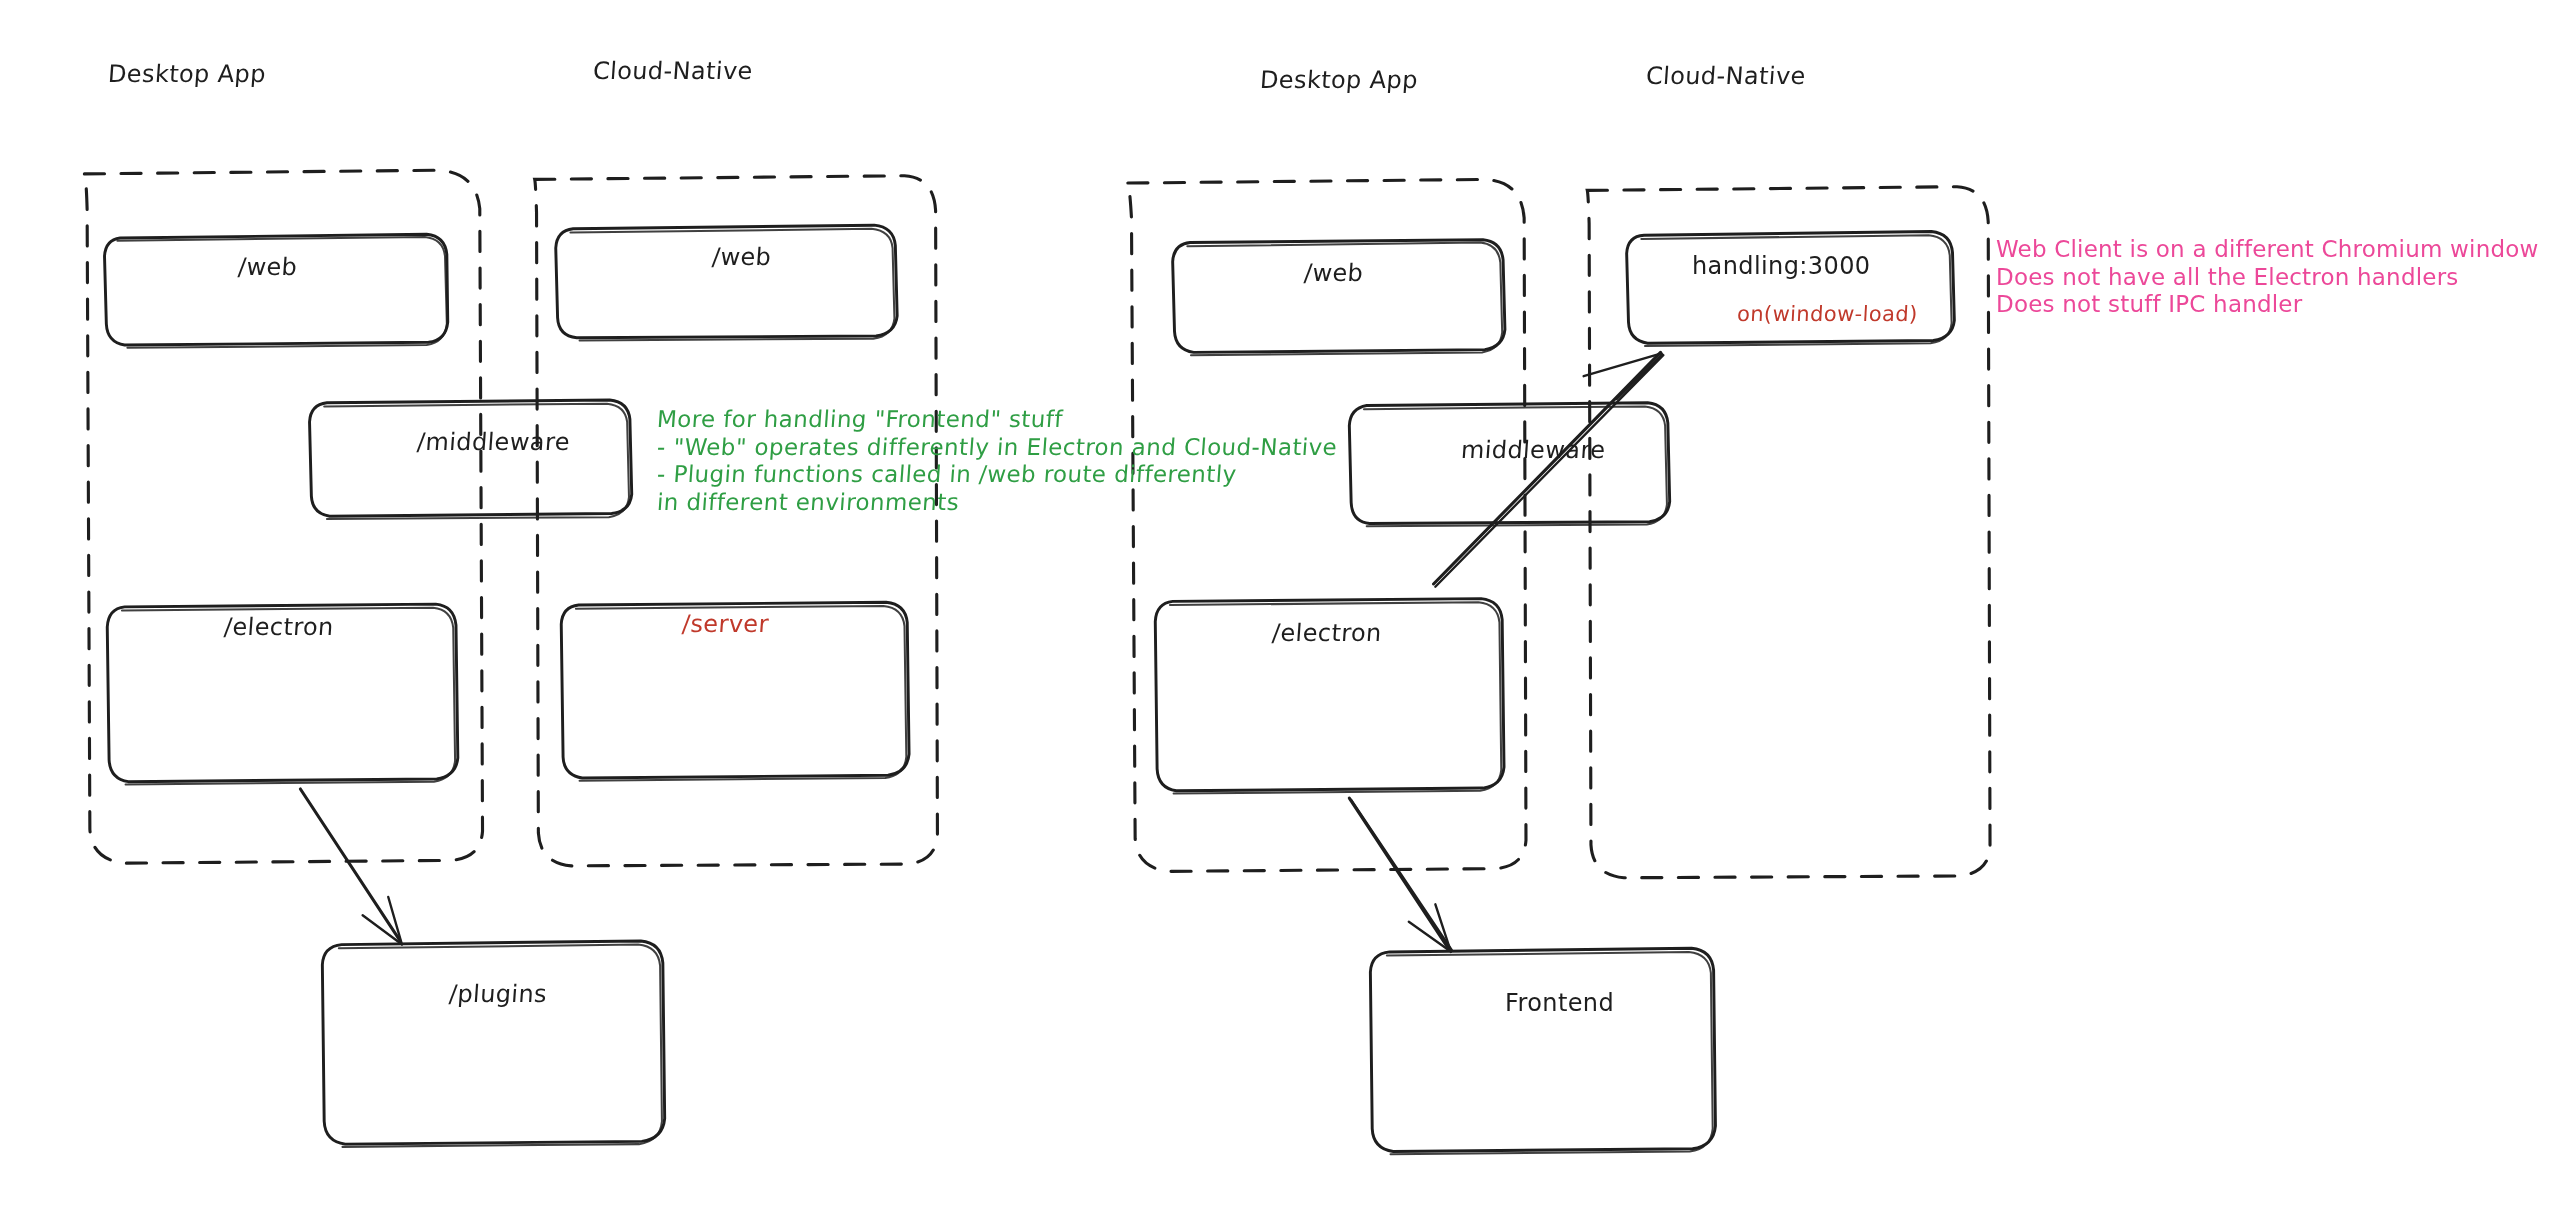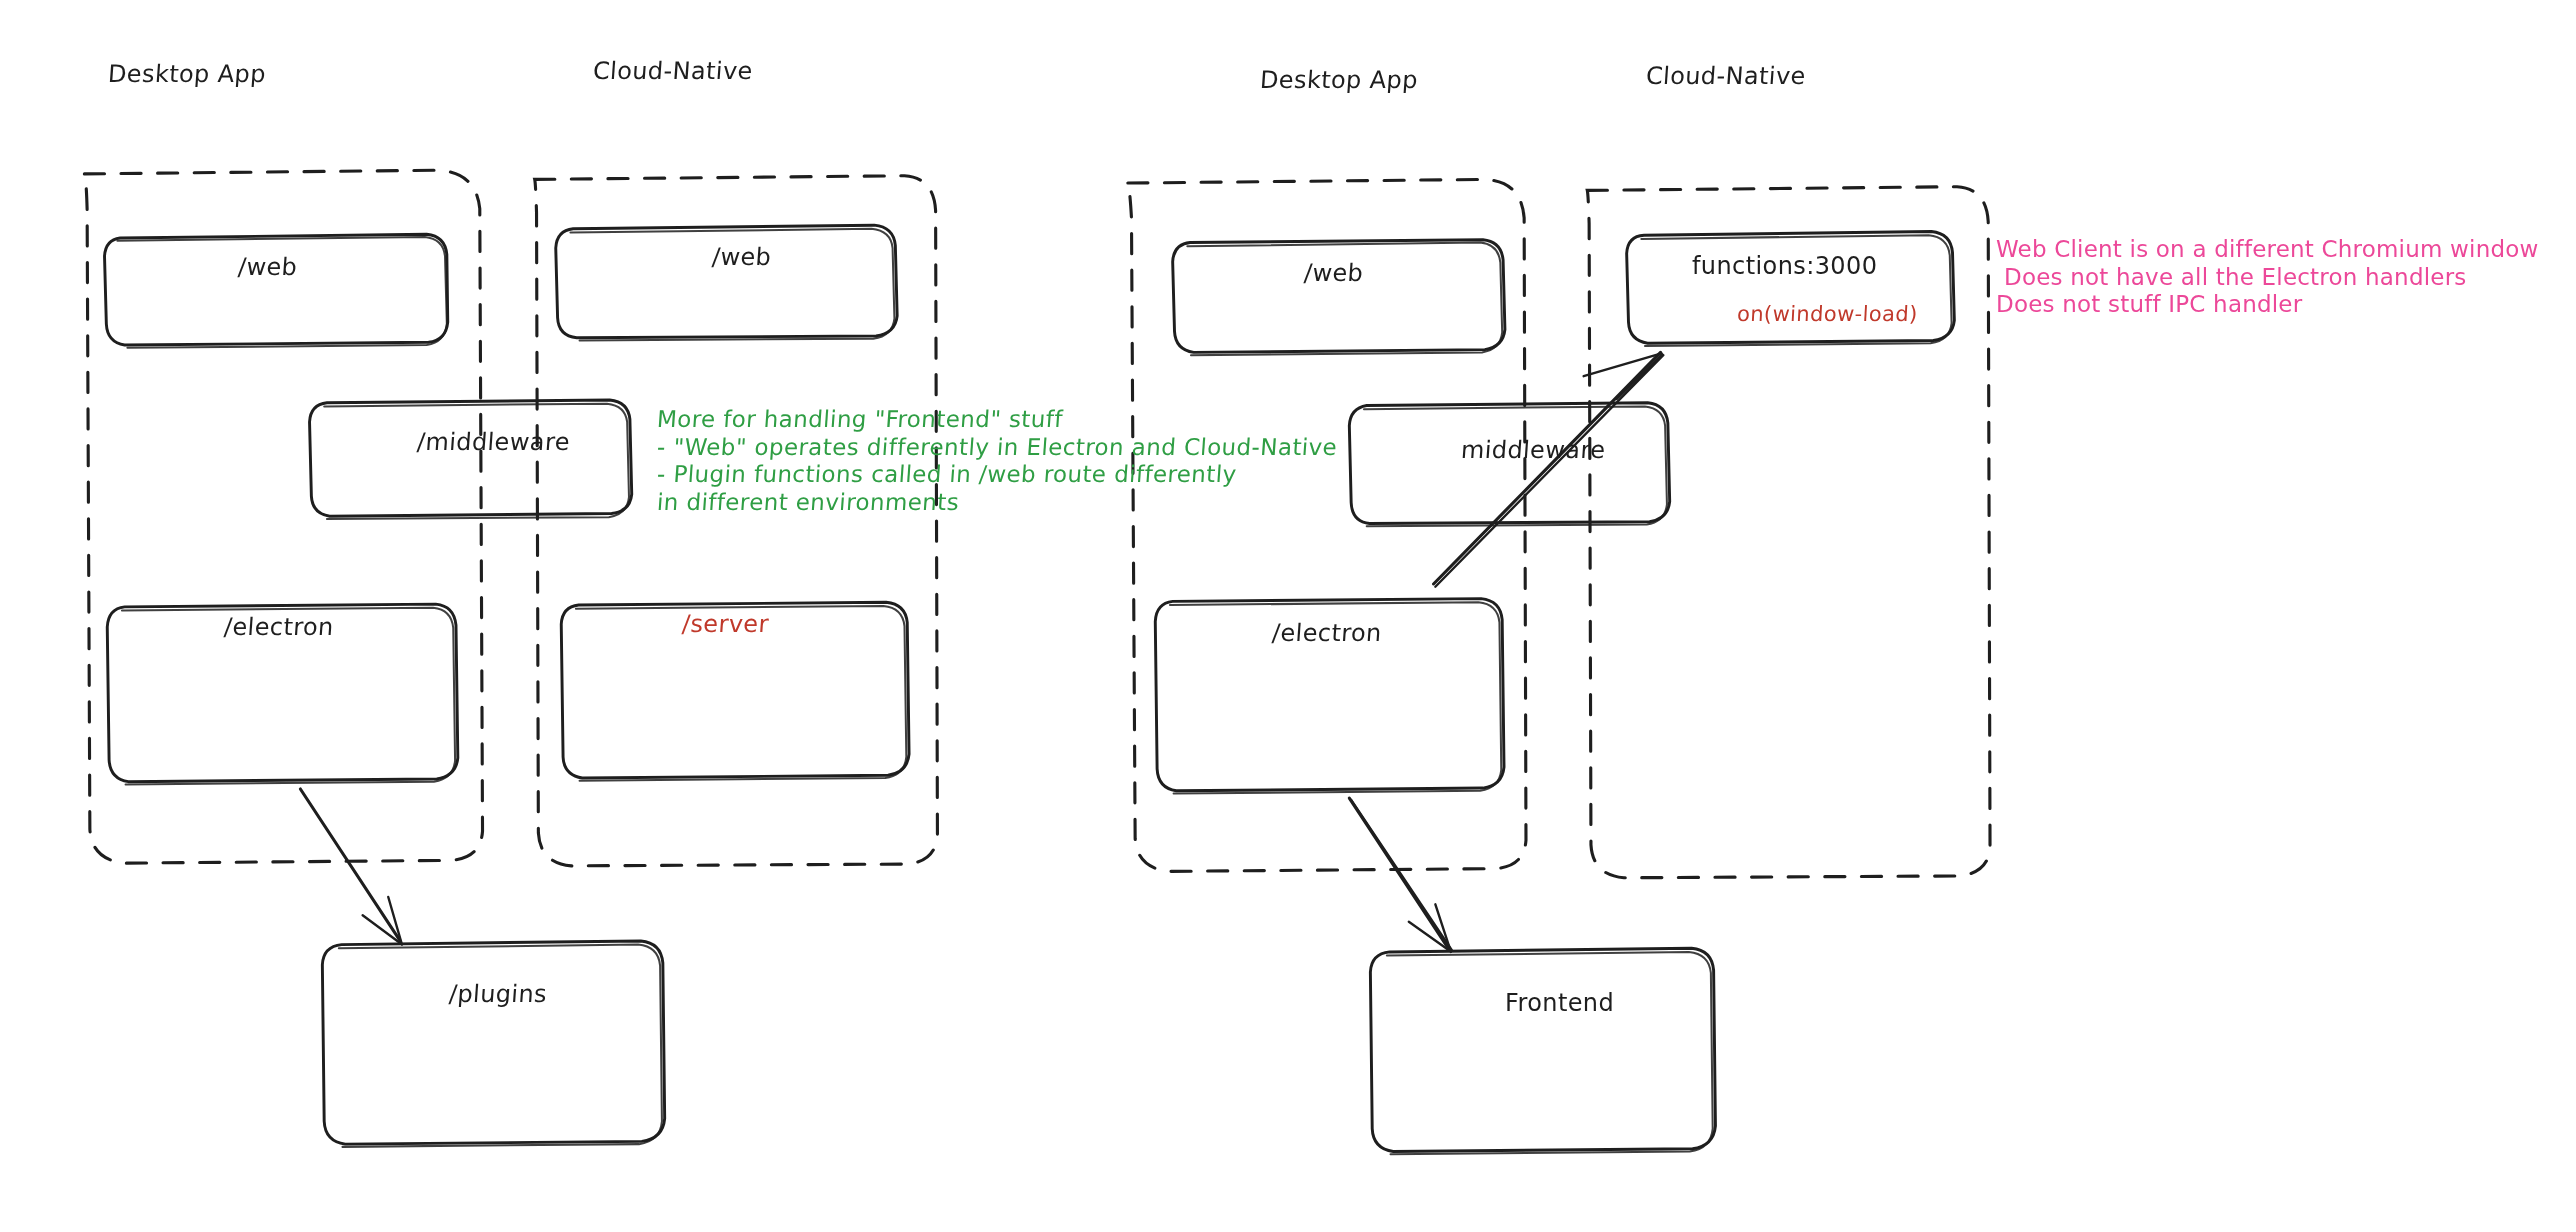--- a/index.html
+++ b/index.html
@@ -213,37 +213,37 @@
   <div class="txt node-label red" style="left:682px; top:610px;">/server</div>
 
   <div class="txt node-label" style="left:449px; top:980px;">/plugins</div>
 
   <div class="txt group-label" style="left:1260px; top:66px;">Desktop App</div>
 
   <div class="txt group-label" style="left:1646px; top:62px;">Cloud-Native</div>
 
   <div class="txt node-label" style="left:1304px; top:259px;">/web</div>
 
-  <div class="txt node-label plain" style="left:1692px; top:252px;">functions:3000</div>
+  <div class="txt node-label plain" style="left:1692px; top:252px;">handling:3000</div>
 
   <div class="txt sub-red" style="left:1737px; top:302px;">on(window-load)</div>
 
   <div class="txt node-label" style="left:1461px; top:436px;">middleware</div>
 
   <div class="txt node-label" style="left:1272px; top:619px;">/electron</div>
 
   <div class="txt node-label plain" style="left:1505px; top:989px;">Frontend</div>
 
   <div style="position:absolute; left:657px; top:406px;">
     <div class="txt note green" style="position:relative; left:0; top:0;">More for handling "Frontend" stuff</div>
     <div class="txt note green" style="position:relative; left:0; top:0;">- "Web" operates differently in Electron and Cloud-Native</div>
     <div class="txt note green" style="position:relative; left:0; top:0;">- Plugin functions called in /web route differently</div>
     <div class="txt note green" style="position:relative; left:0; top:0;">in different environments</div>
   </div>
 
   <div style="position:absolute; left:1996px; top:236px;">
     <div class="txt note red" style="position:relative; left:0; top:0;">Web Client is on a different Chromium window</div>
-    <div class="txt note red" style="position:relative; left:8px; top:0;">Does not have all the Electron handlers</div>
+    <div class="txt note red" style="position:relative; left:0; top:0;">Does not have all the Electron handlers</div>
     <div class="txt note red" style="position:relative; left:0; top:0;">Does not stuff IPC handler</div>
   </div>
 
 </div>
 
 
 </body></html>

